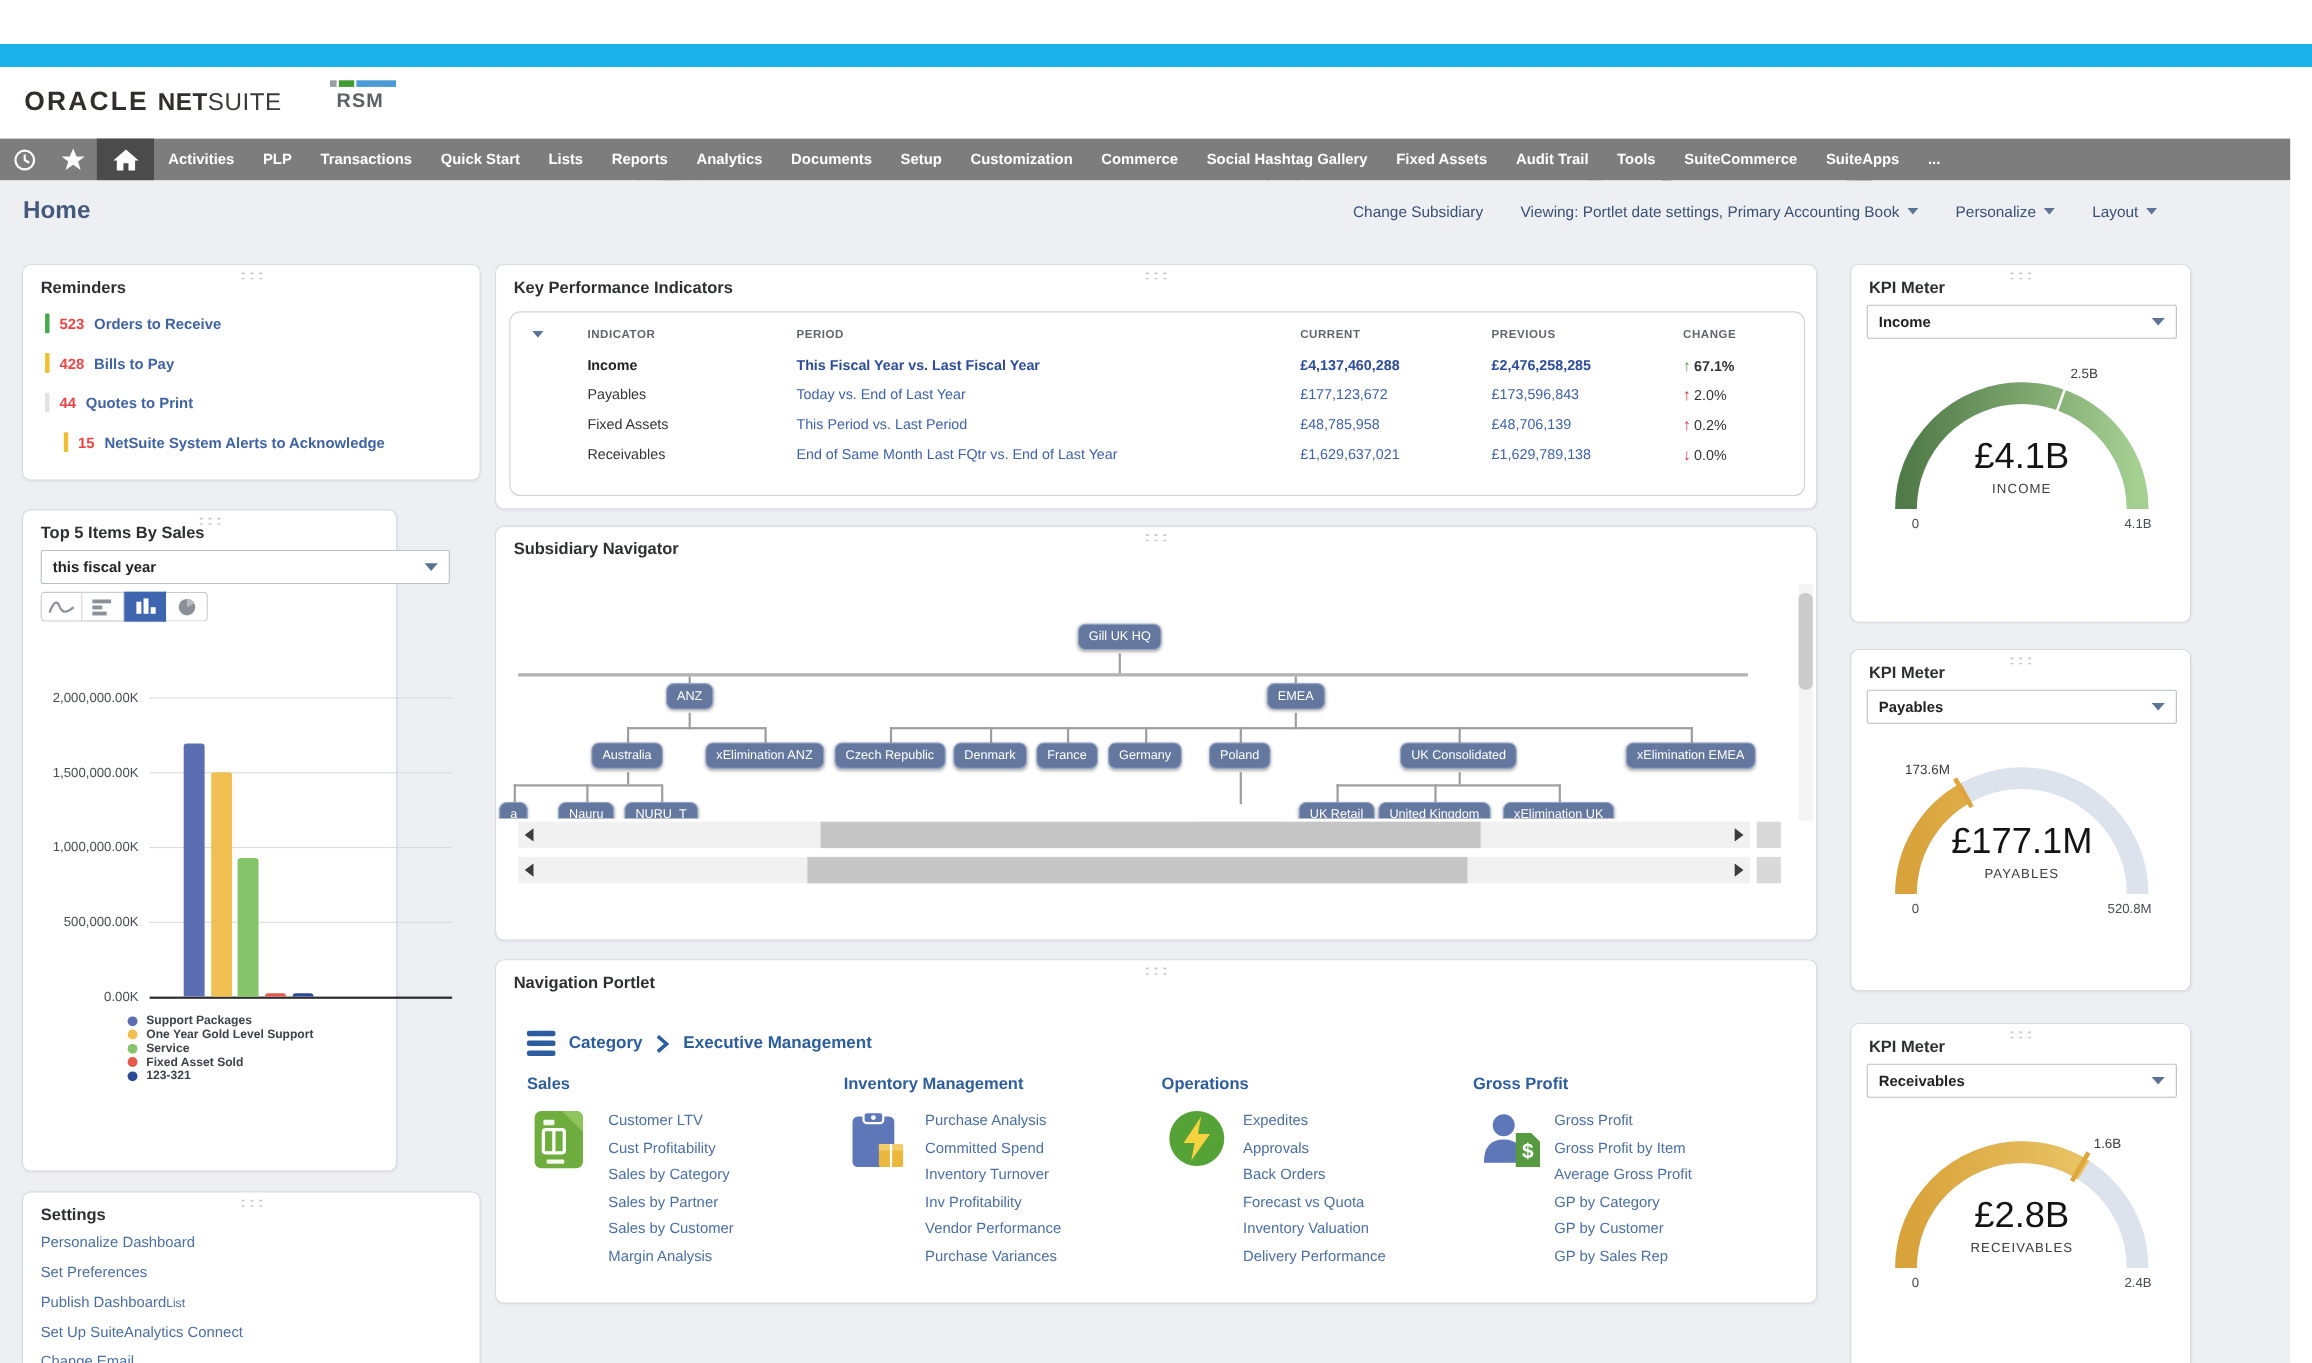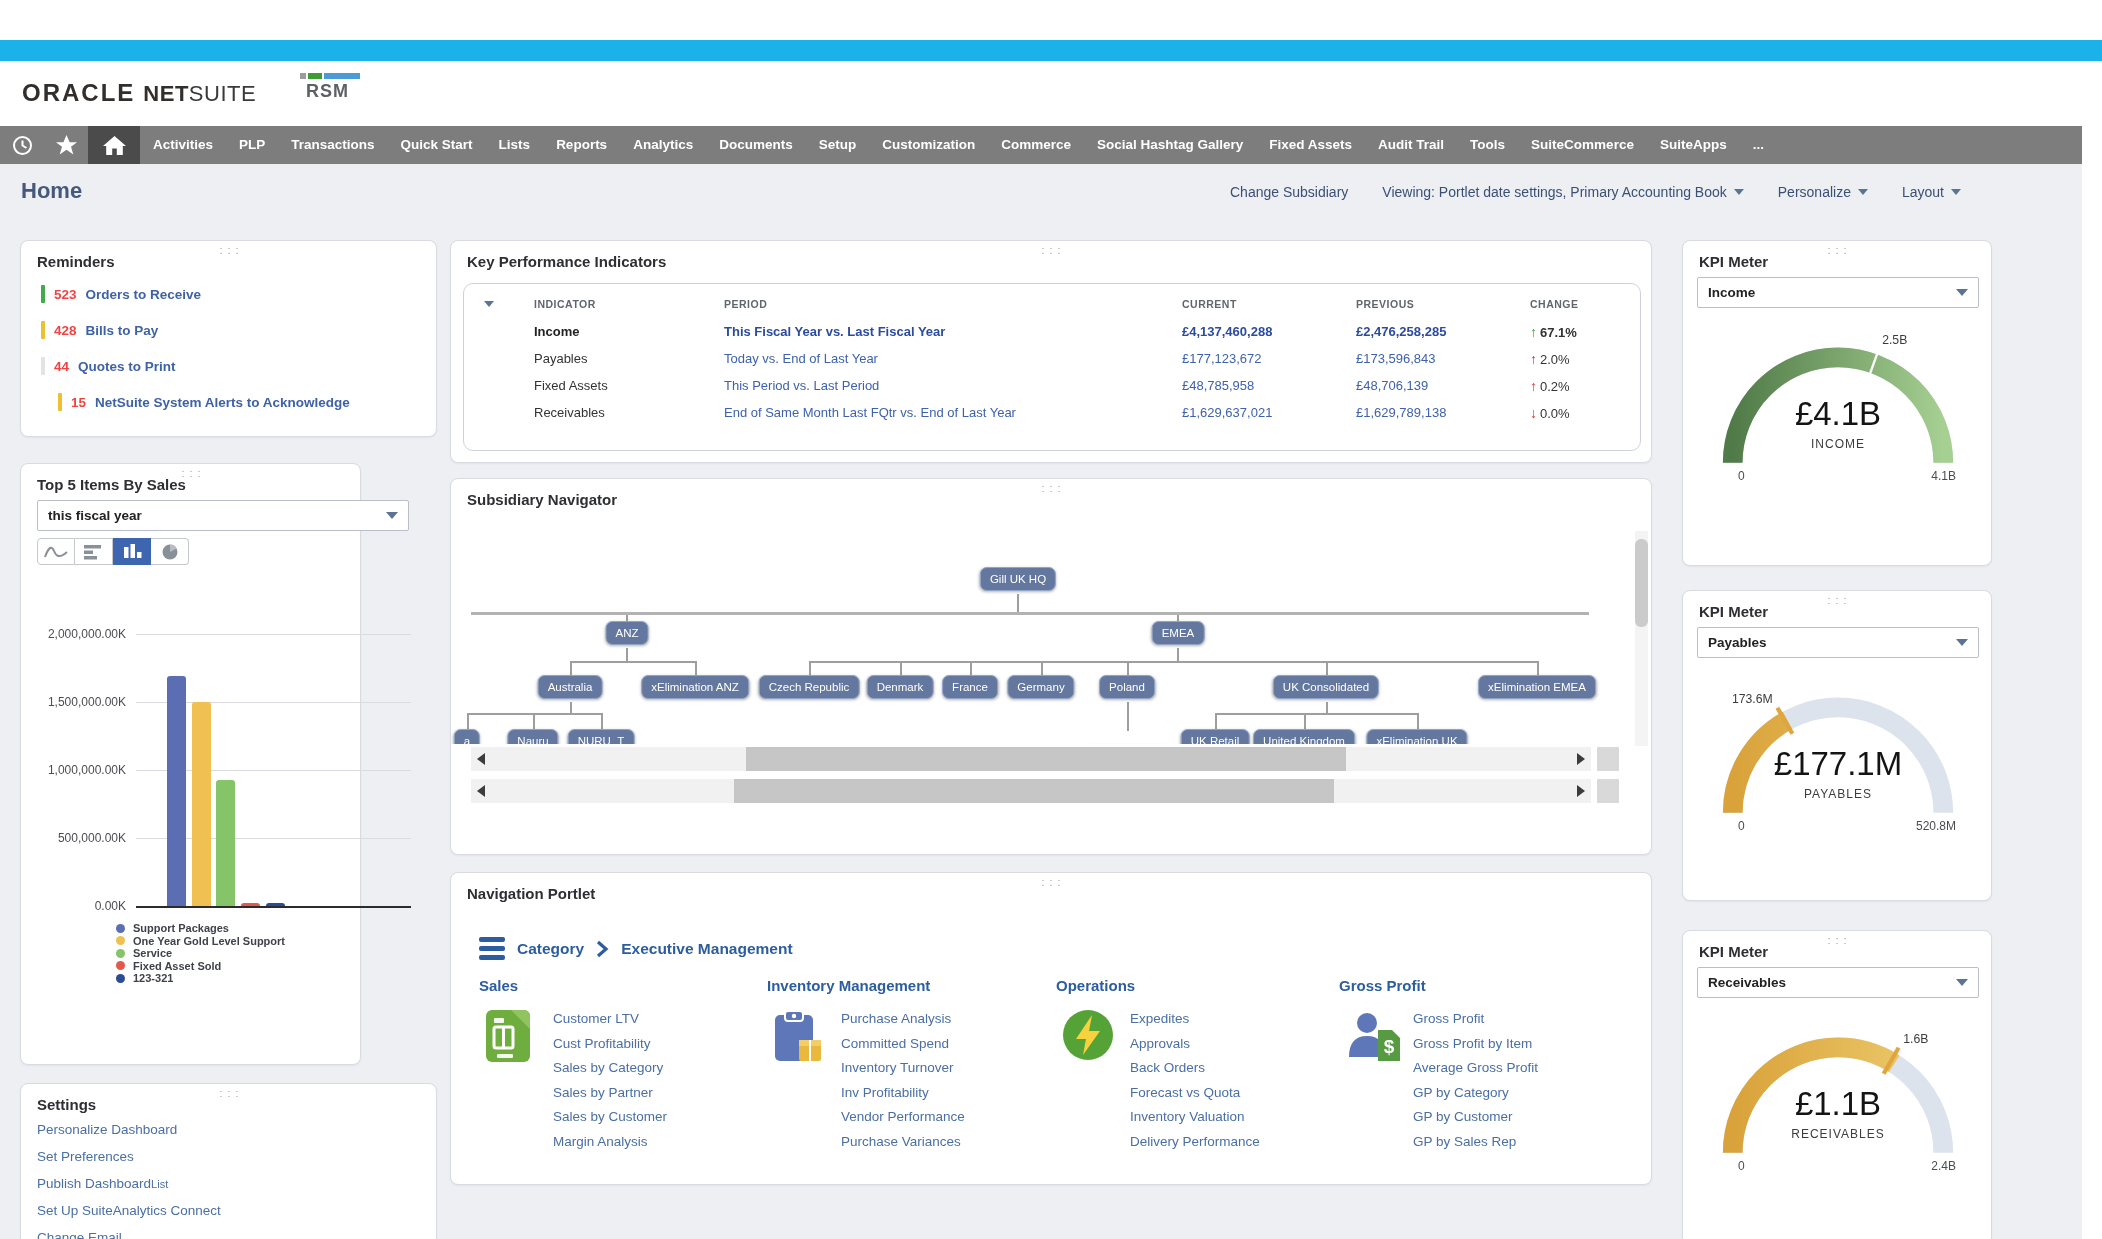--- a/index.html
+++ b/index.html
@@ -649,21 +649,21 @@
           <linearGradient id="g2" x1="0" y1="0" x2="1" y2="0">
             <stop offset="0" stop-color="#d9a23a"></stop>
             <stop offset="1" stop-color="#eecd70"></stop>
           </linearGradient>
         </defs>
       <path class="track" d="M 28 138 A 112 112 0 0 1 252 138" stroke="#dde3ed" stroke-width="21" fill="none"></path>
       <path class="gauge-value" d="M 28 138 A 112 112 0 0 1 252 138" stroke="url(#g2)" stroke-width="21" fill="none" stroke-dasharray="238.9 999"></path>
       <line class="gauge-tick" x1="188.5" y1="54.0" x2="204.5" y2="26.3" stroke="#dfa63d" stroke-width="4.5"></line>
         <text class="gauge-tick-label" font-size="13" fill="#3c3c3c" x="209.5" y="21.6" text-anchor="start">1.6B</text>
     </svg>
-    <div class="meter-value">£1.1B</div>
+    <div class="meter-value">£2.8B</div>
     <div class="meter-caption">RECEIVABLES</div>
     <div class="meter-min">0</div>
     <div class="meter-max">2.4B</div>
   </div>
 </div>
 
 <div class="card" style="left:20px; top:1083px; width:417px; height:175px;">
   <div class="grip"></div>
   <div class="card-title">Settings</div>
   <div id="settings-links">

